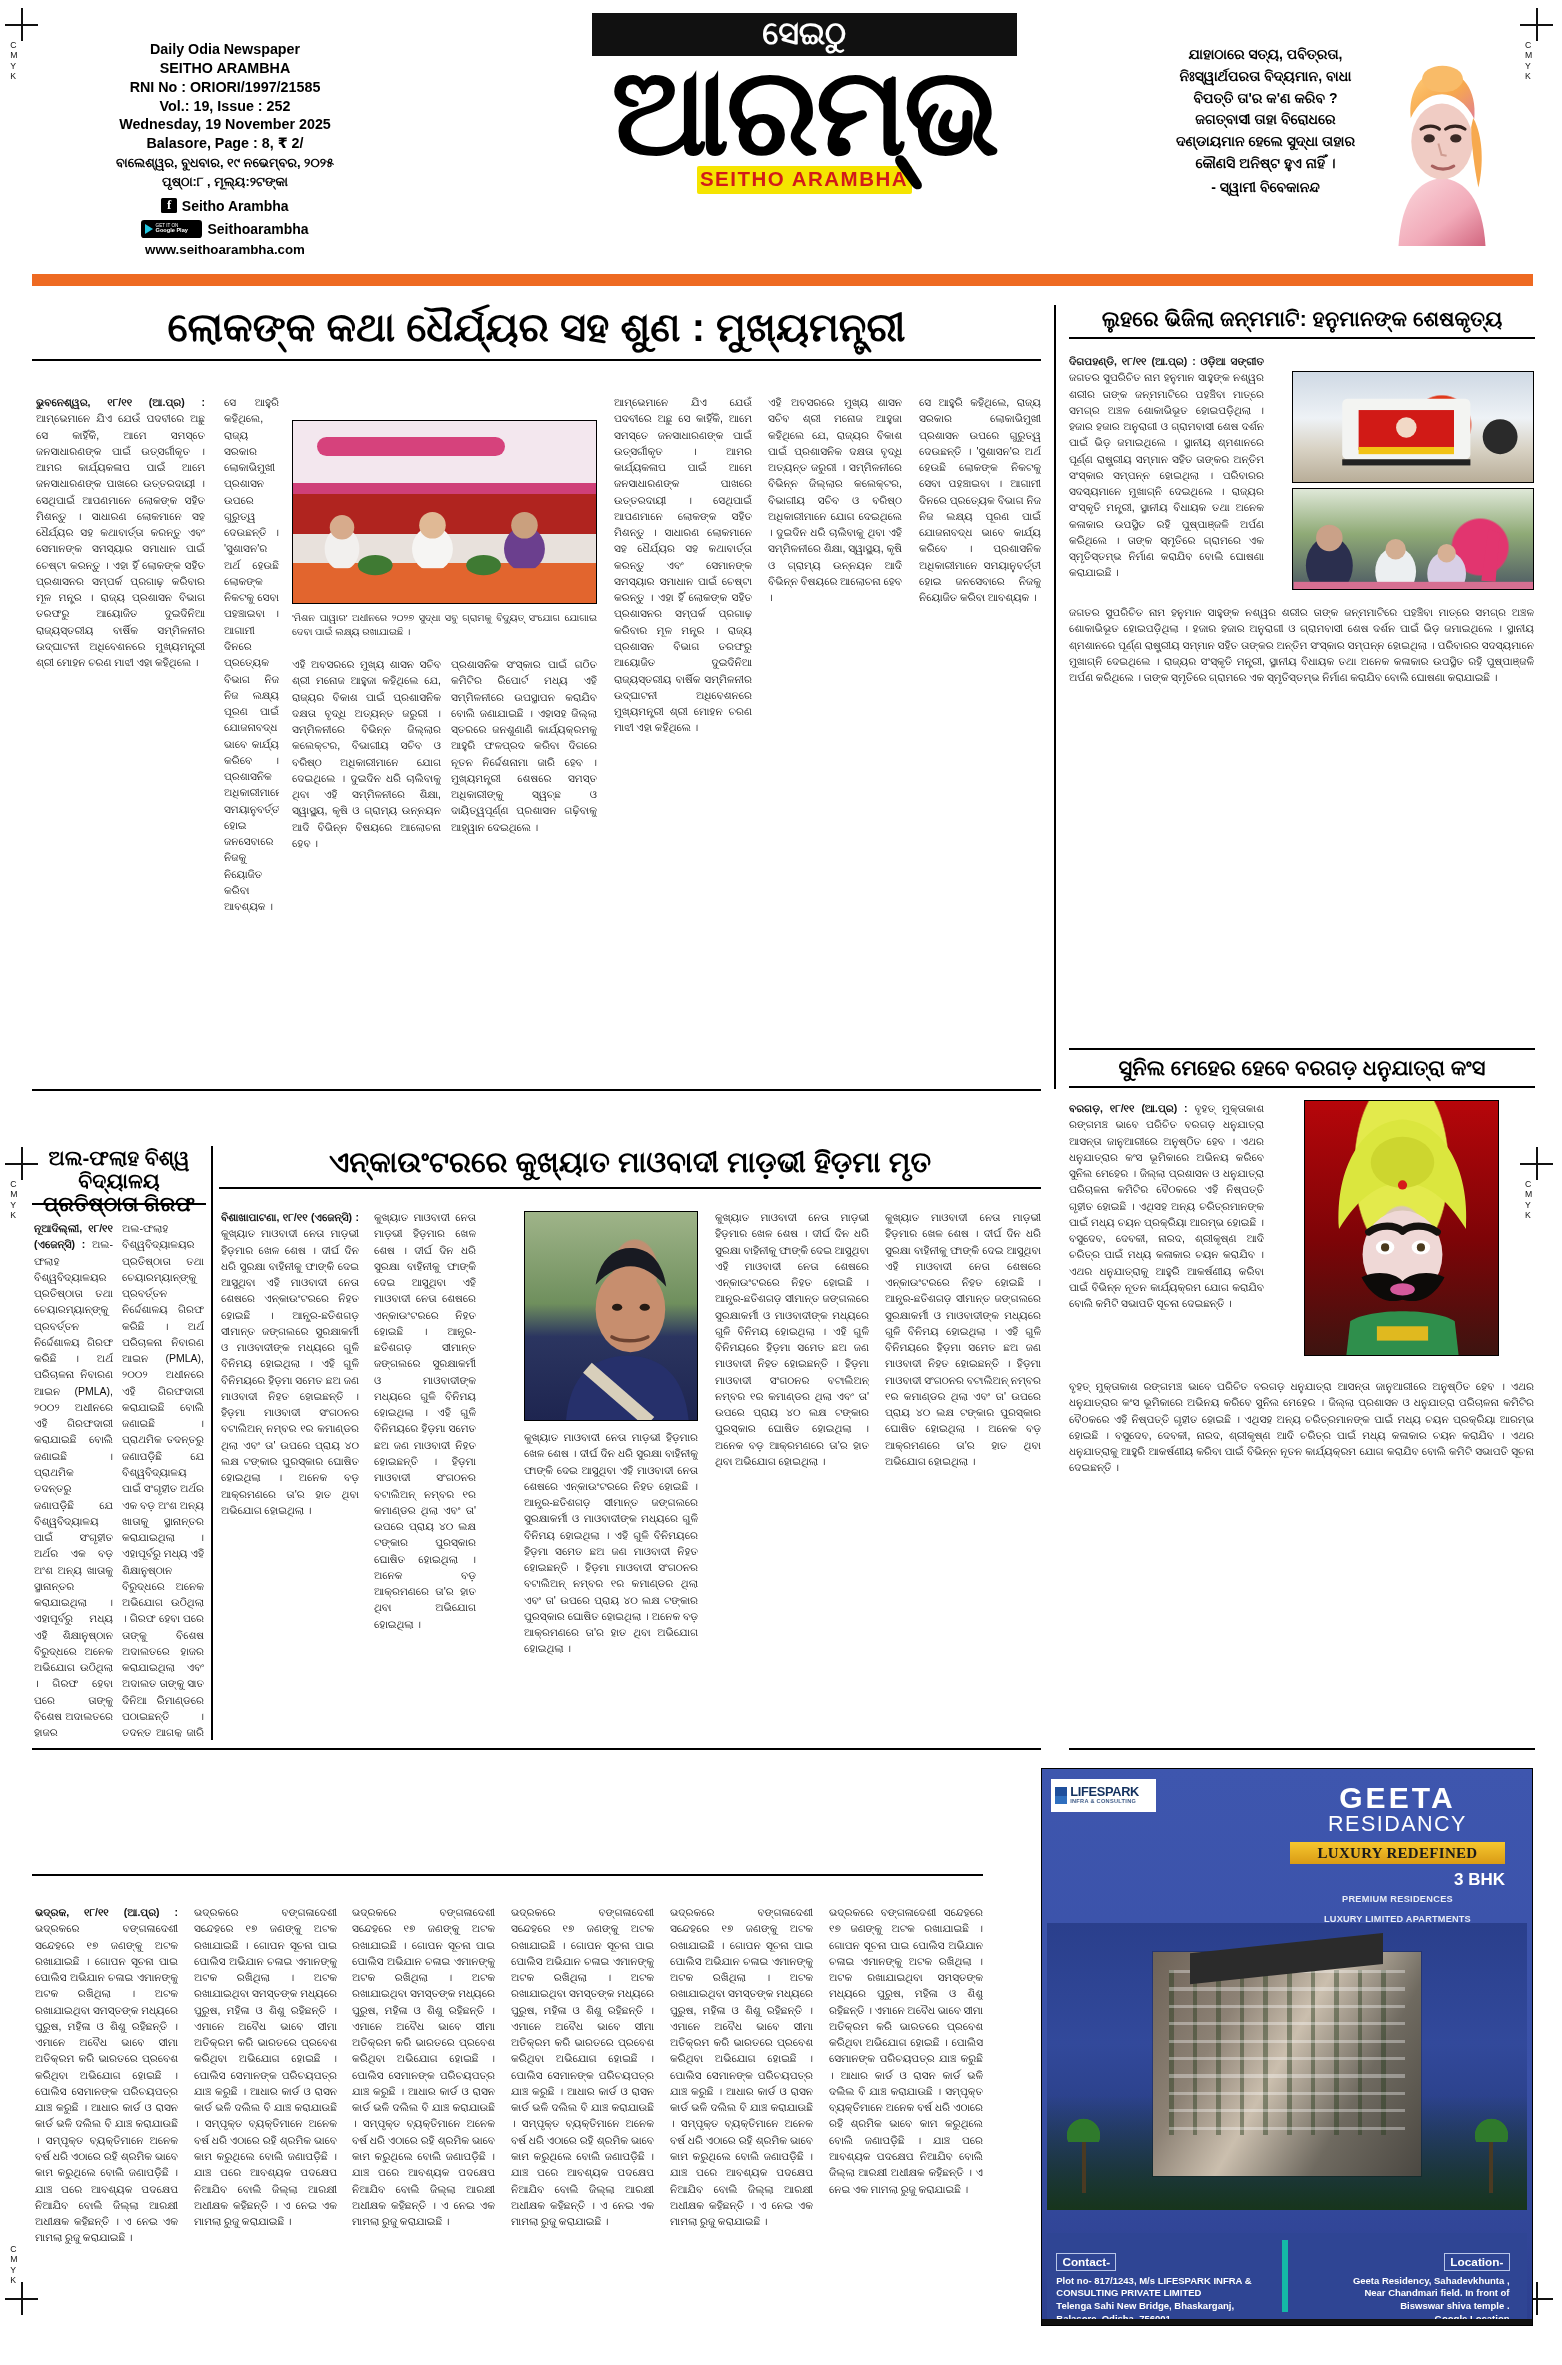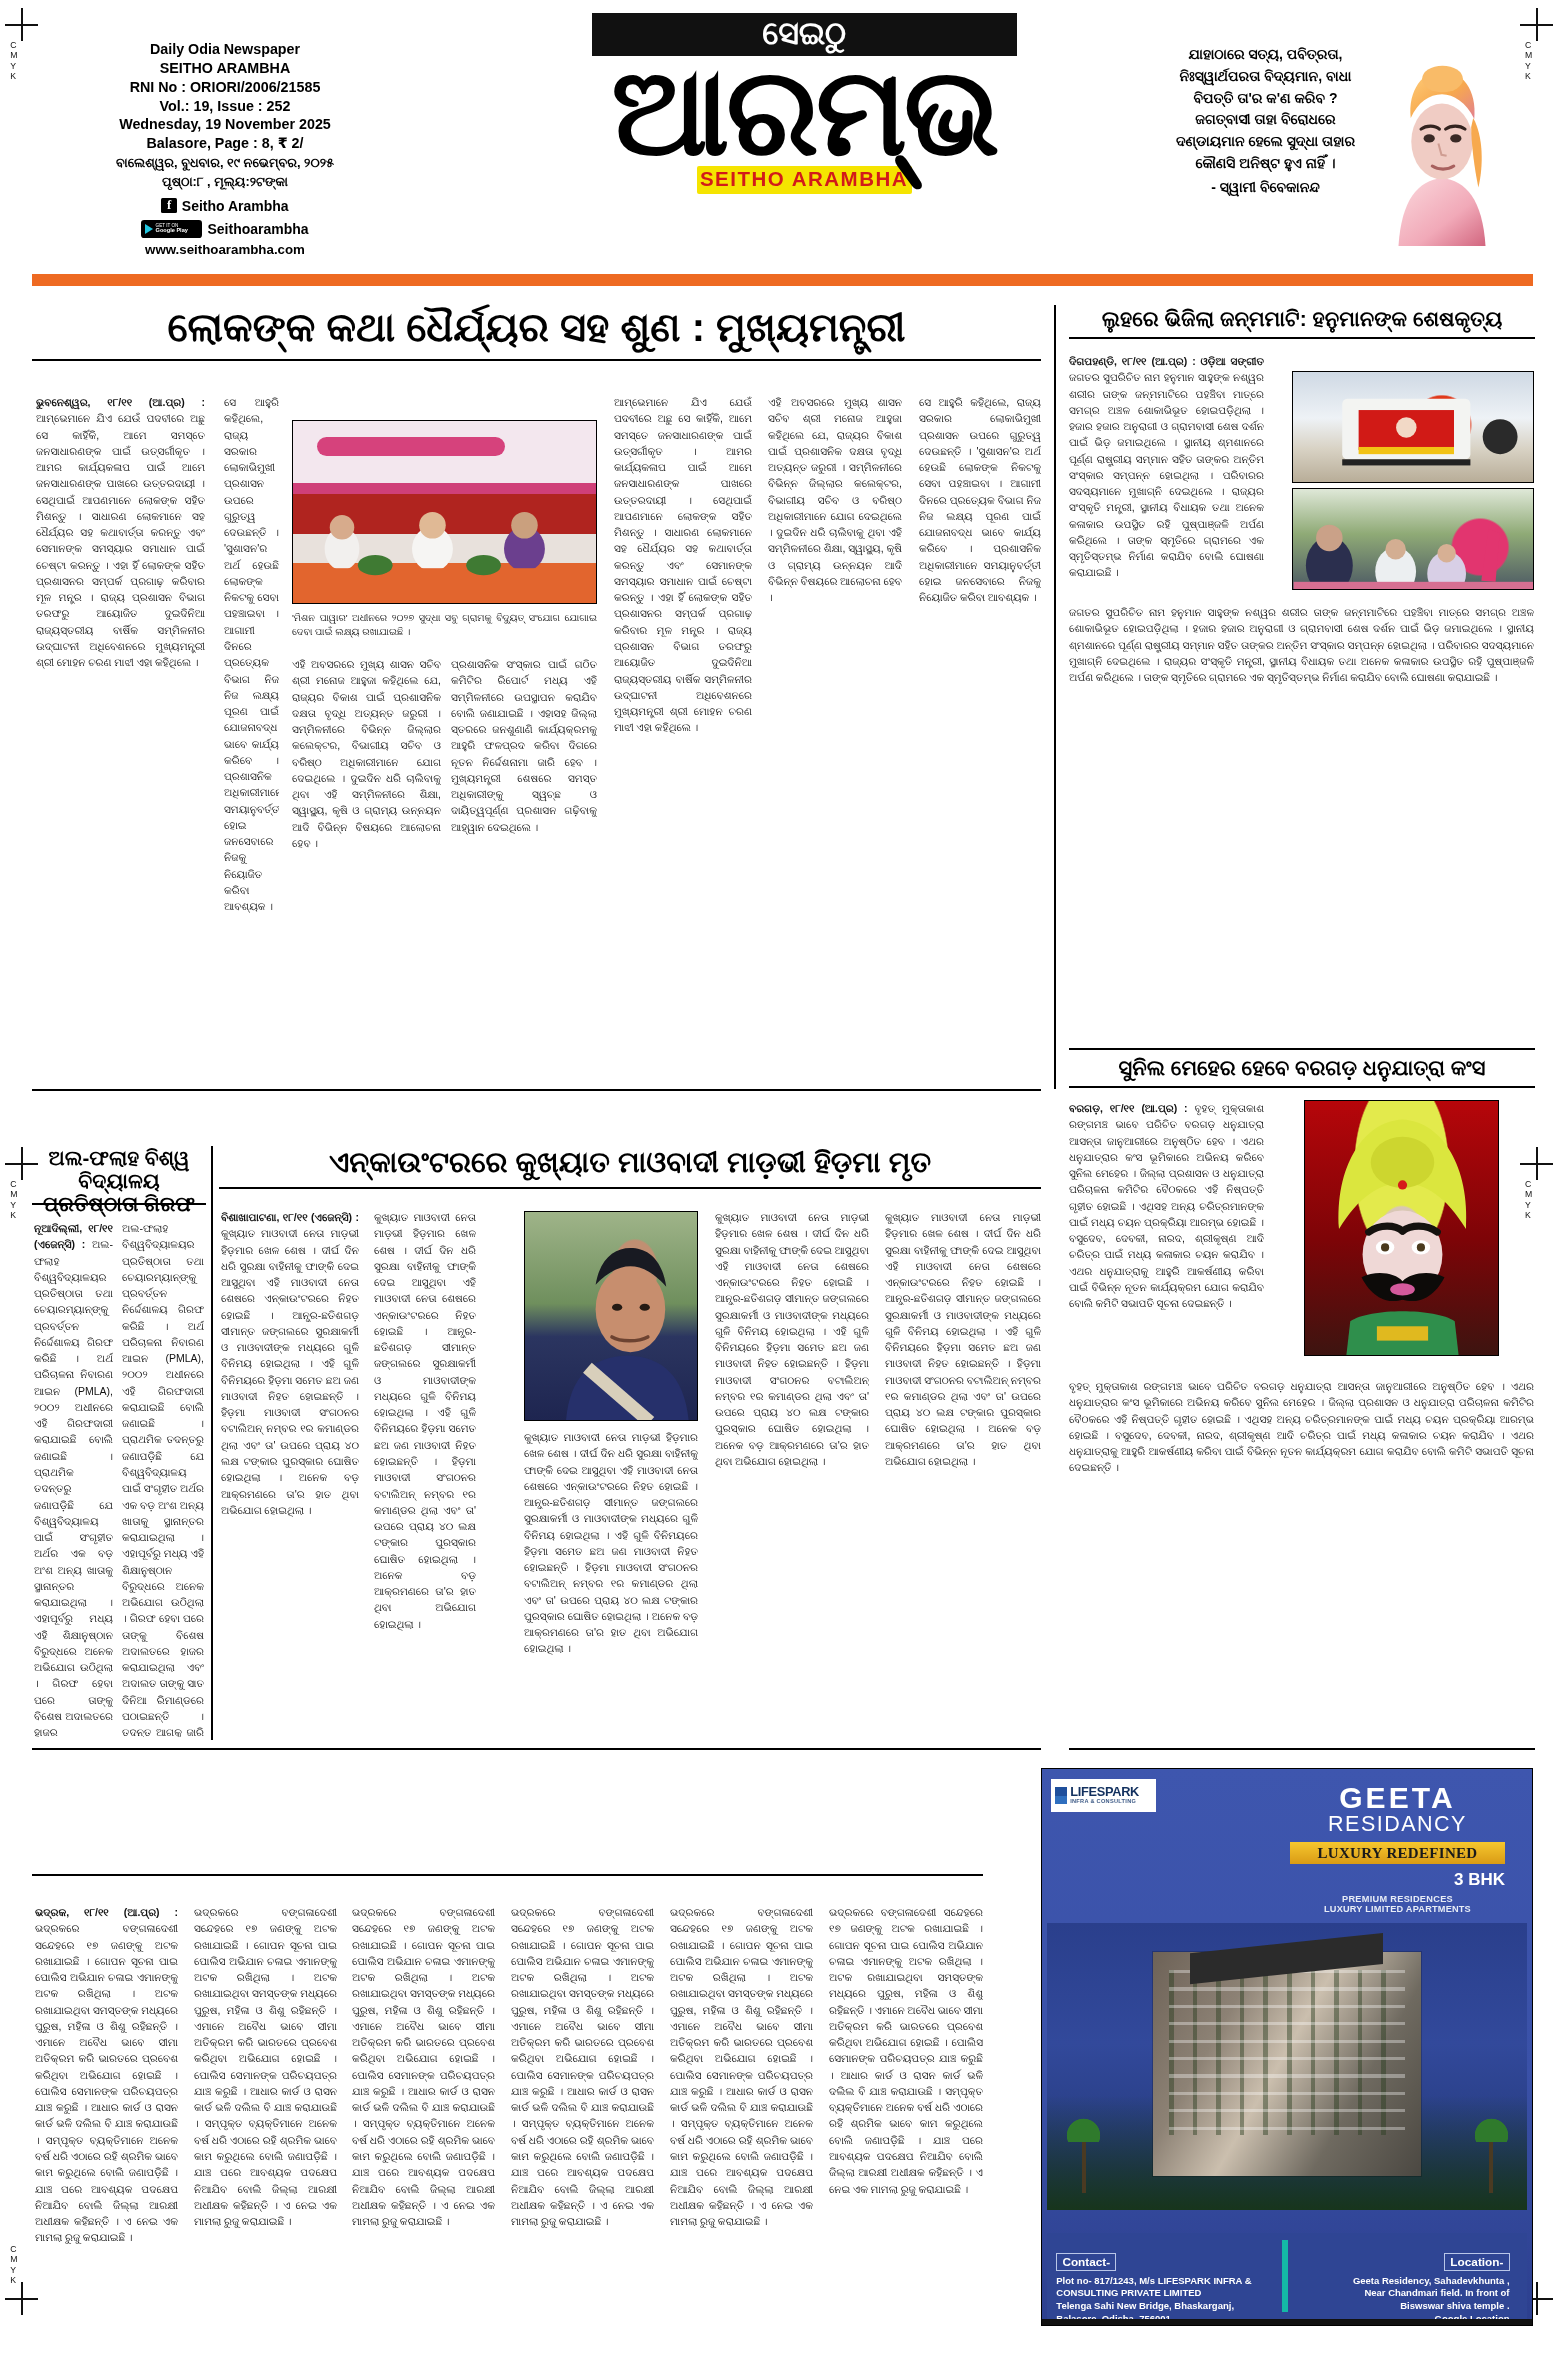--- a/index.html
+++ b/index.html
@@ -174,21 +174,21 @@
   .ad-head .g2 {
     color: #fff; font-size: 21.5px; font-weight: normal; letter-spacing: 1.5px; line-height: 1.1;
   }
   .ad-badge {
     margin: 5.1px auto 0; background: linear-gradient(to bottom,#f6c72e,#d99b15);
     color: #1a1a1a; font-size: 15px; font-weight: bold; padding: 2.6px 0;
     font-family: "Liberation Serif", serif; letter-spacing: 0.3px;
   }
   .ad-head .g3 { color: #fff; font-size: 17px; font-weight: bold; margin-top: 6.1px; text-align: right; }
   .ad-head .g4 { color: #e7ecf6; font-size: 9.2px; font-weight: bold; margin-top: 3.6px; letter-spacing: 0.3px; }
-  .ad-head .g5 { color: #e7ecf6; font-size: 9.2px; font-weight: bold; margin-top: 0; letter-spacing: 0.2px; }
+  .ad-head .g5 { color: #e7ecf6; font-size: 9.2px; font-weight: bold; margin-top: 10px; letter-spacing: 0.2px; }
   .ad-building {
     position: absolute; left: 5.1px; right: 5.1px; top: 154px; height: 287px;
     background:
       linear-gradient(to bottom, rgba(255,255,255,0) 60%, #17351c 100%),
       linear-gradient(to bottom, #2a3f8c 0%, #32499b 42%, #203470 100%);
   }
   .bld {
     position: absolute; left: 22%; top: 10%; width: 56%; height: 78%;
     background: linear-gradient(120deg, #6d6257 0%, #8d8275 28%, #cbbfae 48%, #6f6a60 72%, #4b4842 100%);
     box-shadow: 0 0 0 1px rgba(0,0,0,.2);
@@ -244,21 +244,21 @@
   <div class="regmark" style="left:5.1px;  top:2282px;"></div>
   <div class="cmyk" style="left:10.2px;  top:2244px;">C<br>M<br>Y<br>K</div>
   <div class="regmark" style="left:1520px; top:2282px;"></div>
   <div class="cmyk" style="left:1525px; top:2244px;">C<br>M<br>Y<br>K</div>
 
   <div class="masthead">
 
     <div class="mast-left">
       <div class="en">Daily Odia Newspaper</div>
       <div class="en">SEITHO ARAMBHA</div>
-      <div class="en">RNI No : ORIORI/2006/21585</div>
+      <div class="en">RNI No : ORIORI/1997/21585</div>
       <div class="en">Vol.: 19, Issue : 252</div>
       <div class="en">Wednesday, 19 November 2025</div>
       <div class="en">Balasore, Page : 8, ₹ 2/</div>
       <div class="od">ବାଲେଶ୍ୱର, ବୁଧବାର, ୧୯ ନଭେମ୍ବର, ୨୦୨୫</div>
       <div class="od">ପୃଷ୍ଠା:୮ , ମୂଲ୍ୟ:୨ଟଙ୍କା</div>
 
       <div class="social-row">
         <div class="fb-badge">f</div>
         <div class="lbl">Seitho Arambha</div>
       </div>

